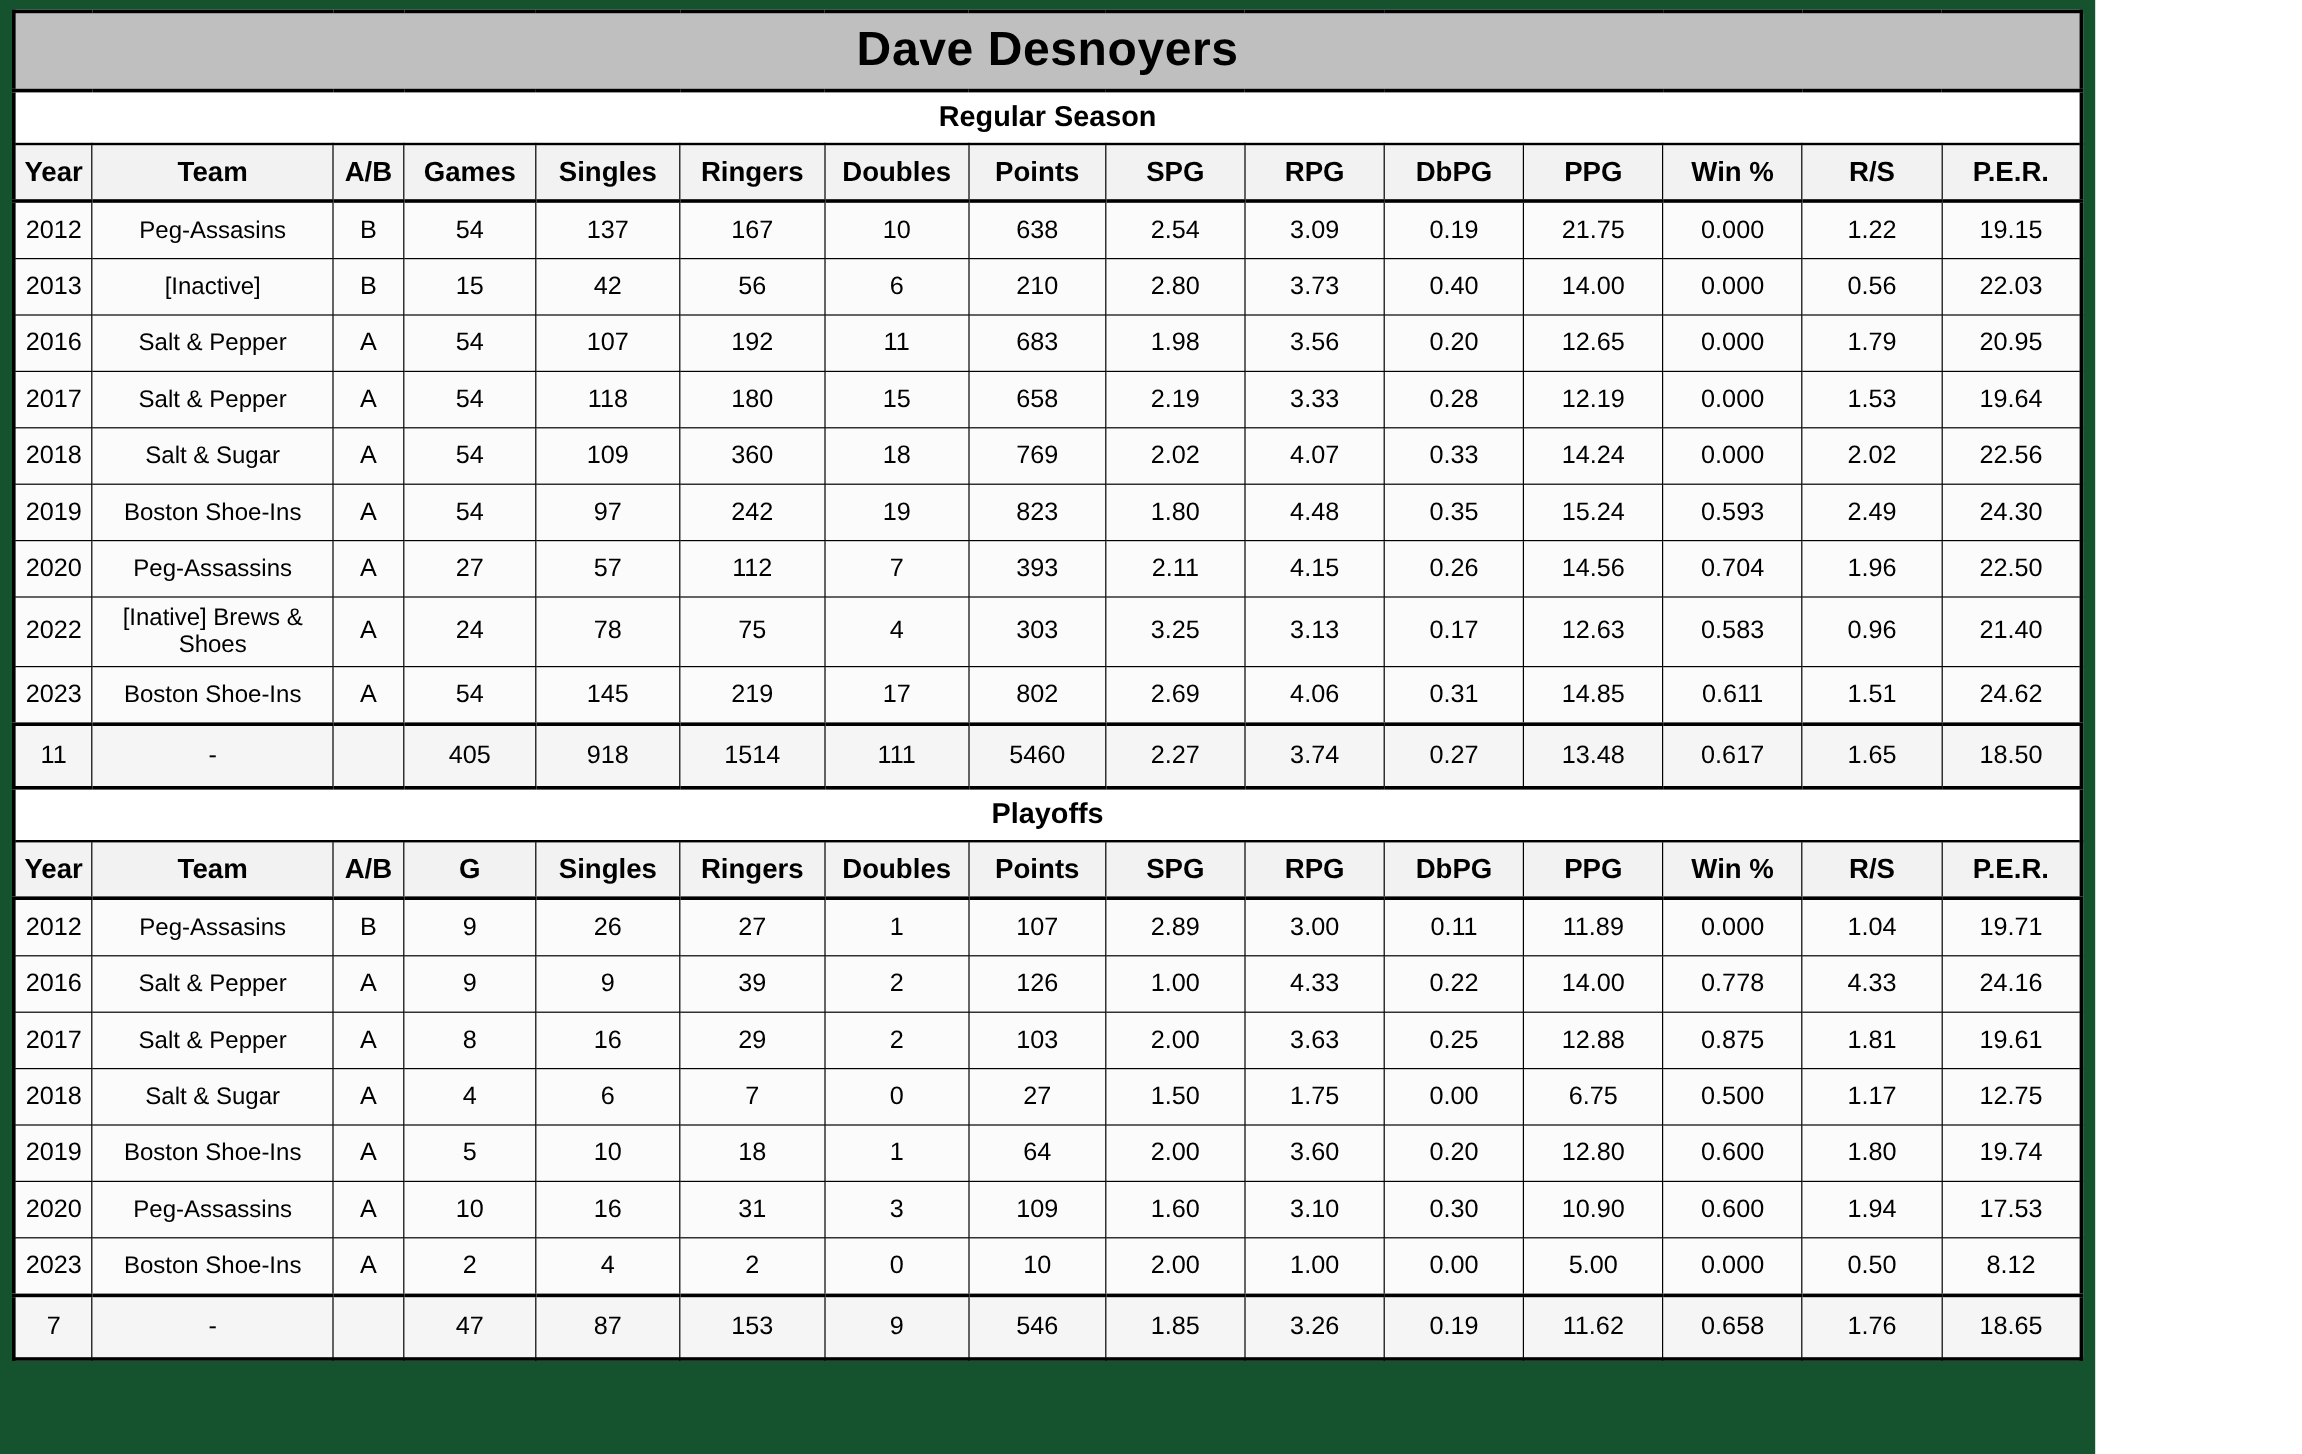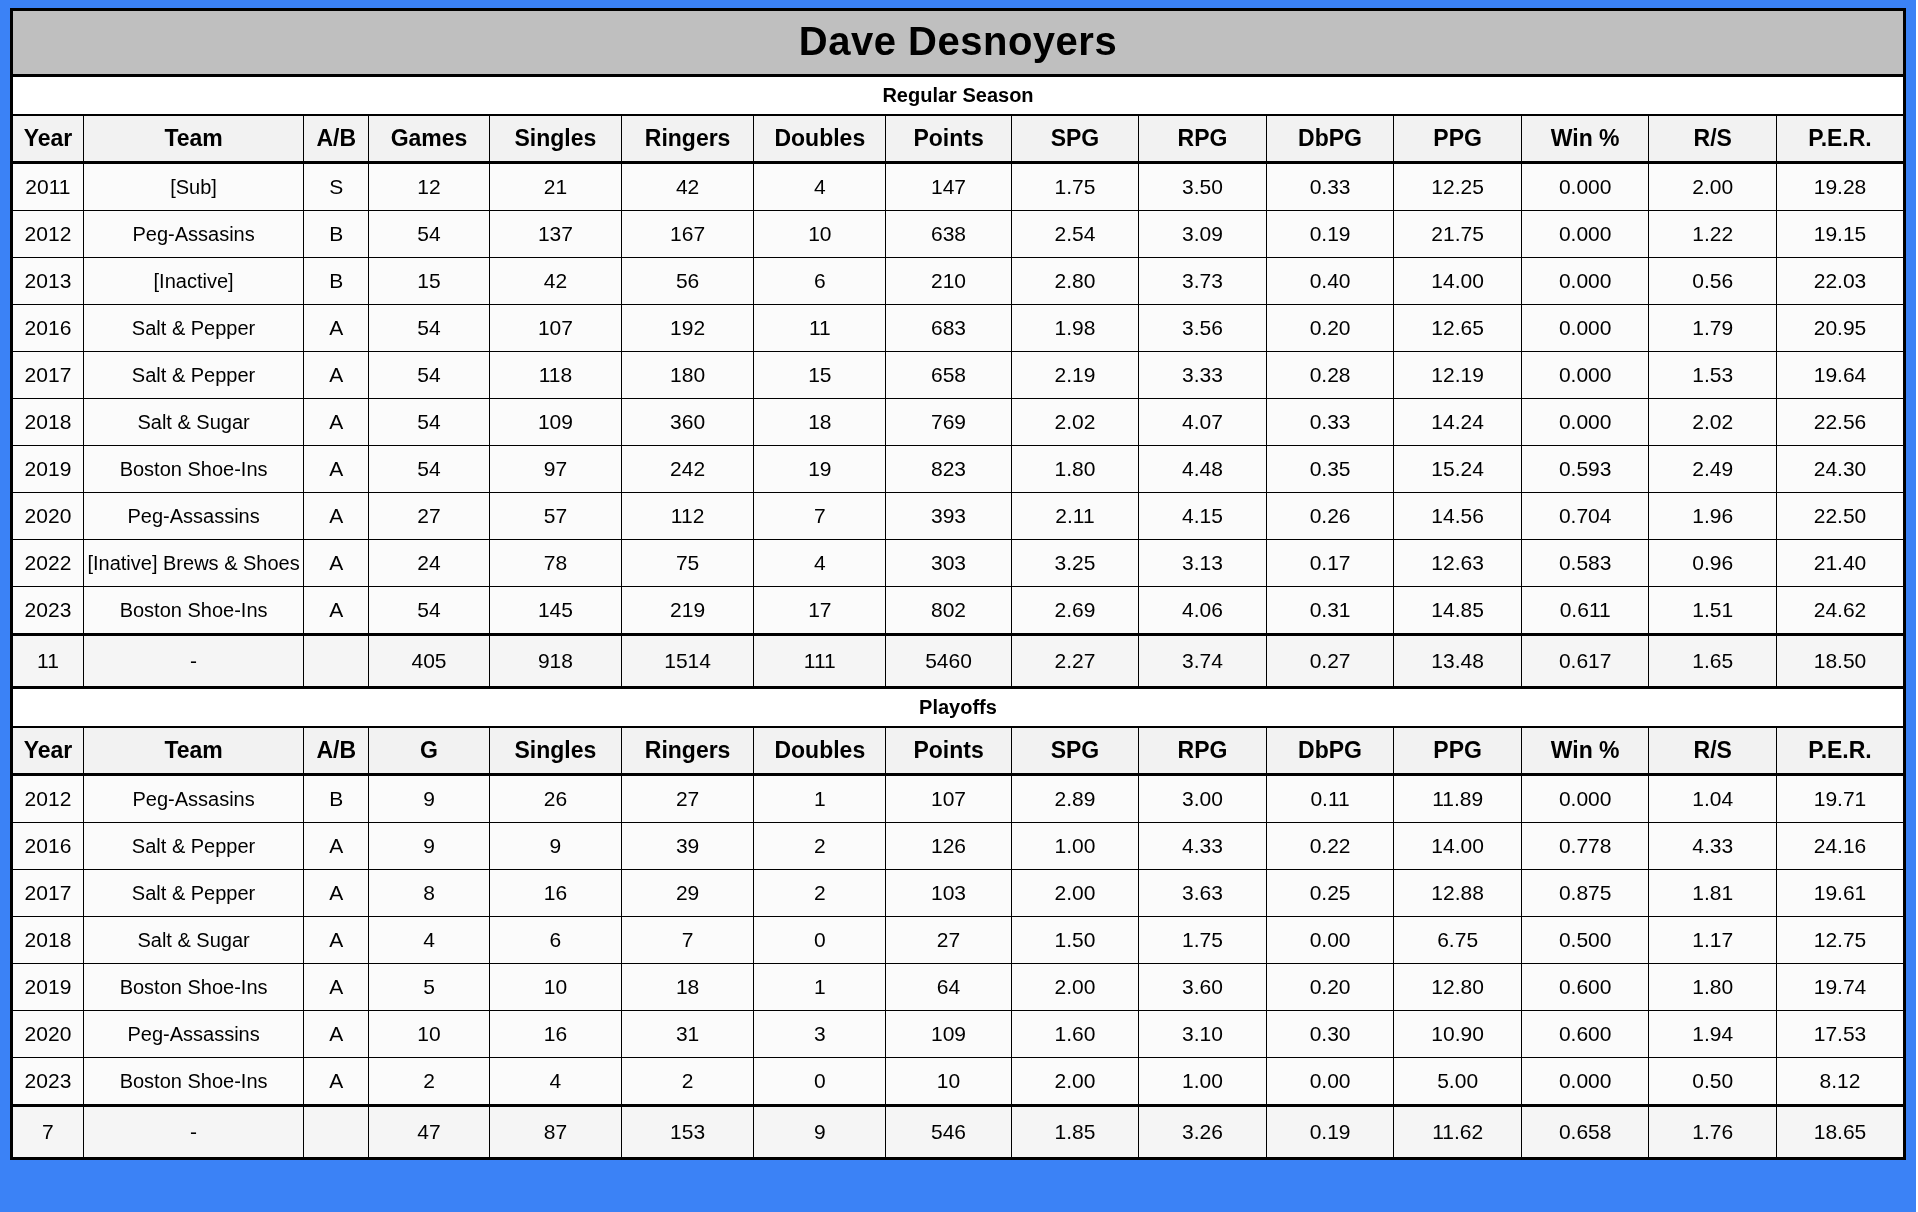--- a/index.html
+++ b/index.html
@@ -2,25 +2,25 @@
 <html><head>
 <meta charset="utf-8">
 <style>
   html, body {
     margin: 0;
     padding: 0;
     background: #ffffff;
     font-family: "Liberation Sans", sans-serif;
   }
   #page {
-    width: 1916px;
+    width: 1746px;
     height: 1212px;
     box-sizing: border-box;
     padding: 8px 10px 10px 10px;
-    background: #3b82f6;
+    background: #14532d;
   }
   .stat-sheet {
     width: 100%;
     border: 3px solid #000;
     border-collapse: collapse;
     table-layout: fixed;
     background: #fff;
   }
   .stat-sheet td, .stat-sheet th {
     border: 1px solid #000;
@@ -37,21 +37,21 @@
     font-size: 40px;
     font-weight: bold;
     padding: 8px 0 10px 0;
     border-bottom: 3px solid #000;
     letter-spacing: 0.5px;
   }
   
   tr.section-row td {
     background: #ffffff;
     font-weight: bold;
-    font-size: 20px;
+    font-size: 24px;
     padding: 7px 0;
     border-top: 3px solid #000;
     border-bottom: 2px solid #000;
   }
   tr.section-row.first td {
     border-top: none;
   }
   
   tr.head-row th {
     background: #f2f2f2;
@@ -128,37 +128,20 @@
           <th>Points</th>
           <th>SPG</th>
           <th>RPG</th>
           <th>DbPG</th>
           <th>PPG</th>
           <th>Win %</th>
           <th>R/S</th>
           <th>P.E.R.</th>
         </tr>
         <tr class="data-row">
-          <td>2011</td>
-          <td class="team-cell">[Sub]</td>
-          <td>S</td>
-          <td>12</td>
-          <td>21</td>
-          <td>42</td>
-          <td>4</td>
-          <td>147</td>
-          <td>1.75</td>
-          <td>3.50</td>
-          <td>0.33</td>
-          <td>12.25</td>
-          <td>0.000</td>
-          <td>2.00</td>
-          <td>19.28</td>
-        </tr>
-        <tr class="data-row">
           <td>2012</td>
           <td class="team-cell">Peg-Assasins</td>
           <td>B</td>
           <td>54</td>
           <td>137</td>
           <td>167</td>
           <td>10</td>
           <td>638</td>
           <td>2.54</td>
           <td>3.09</td>

